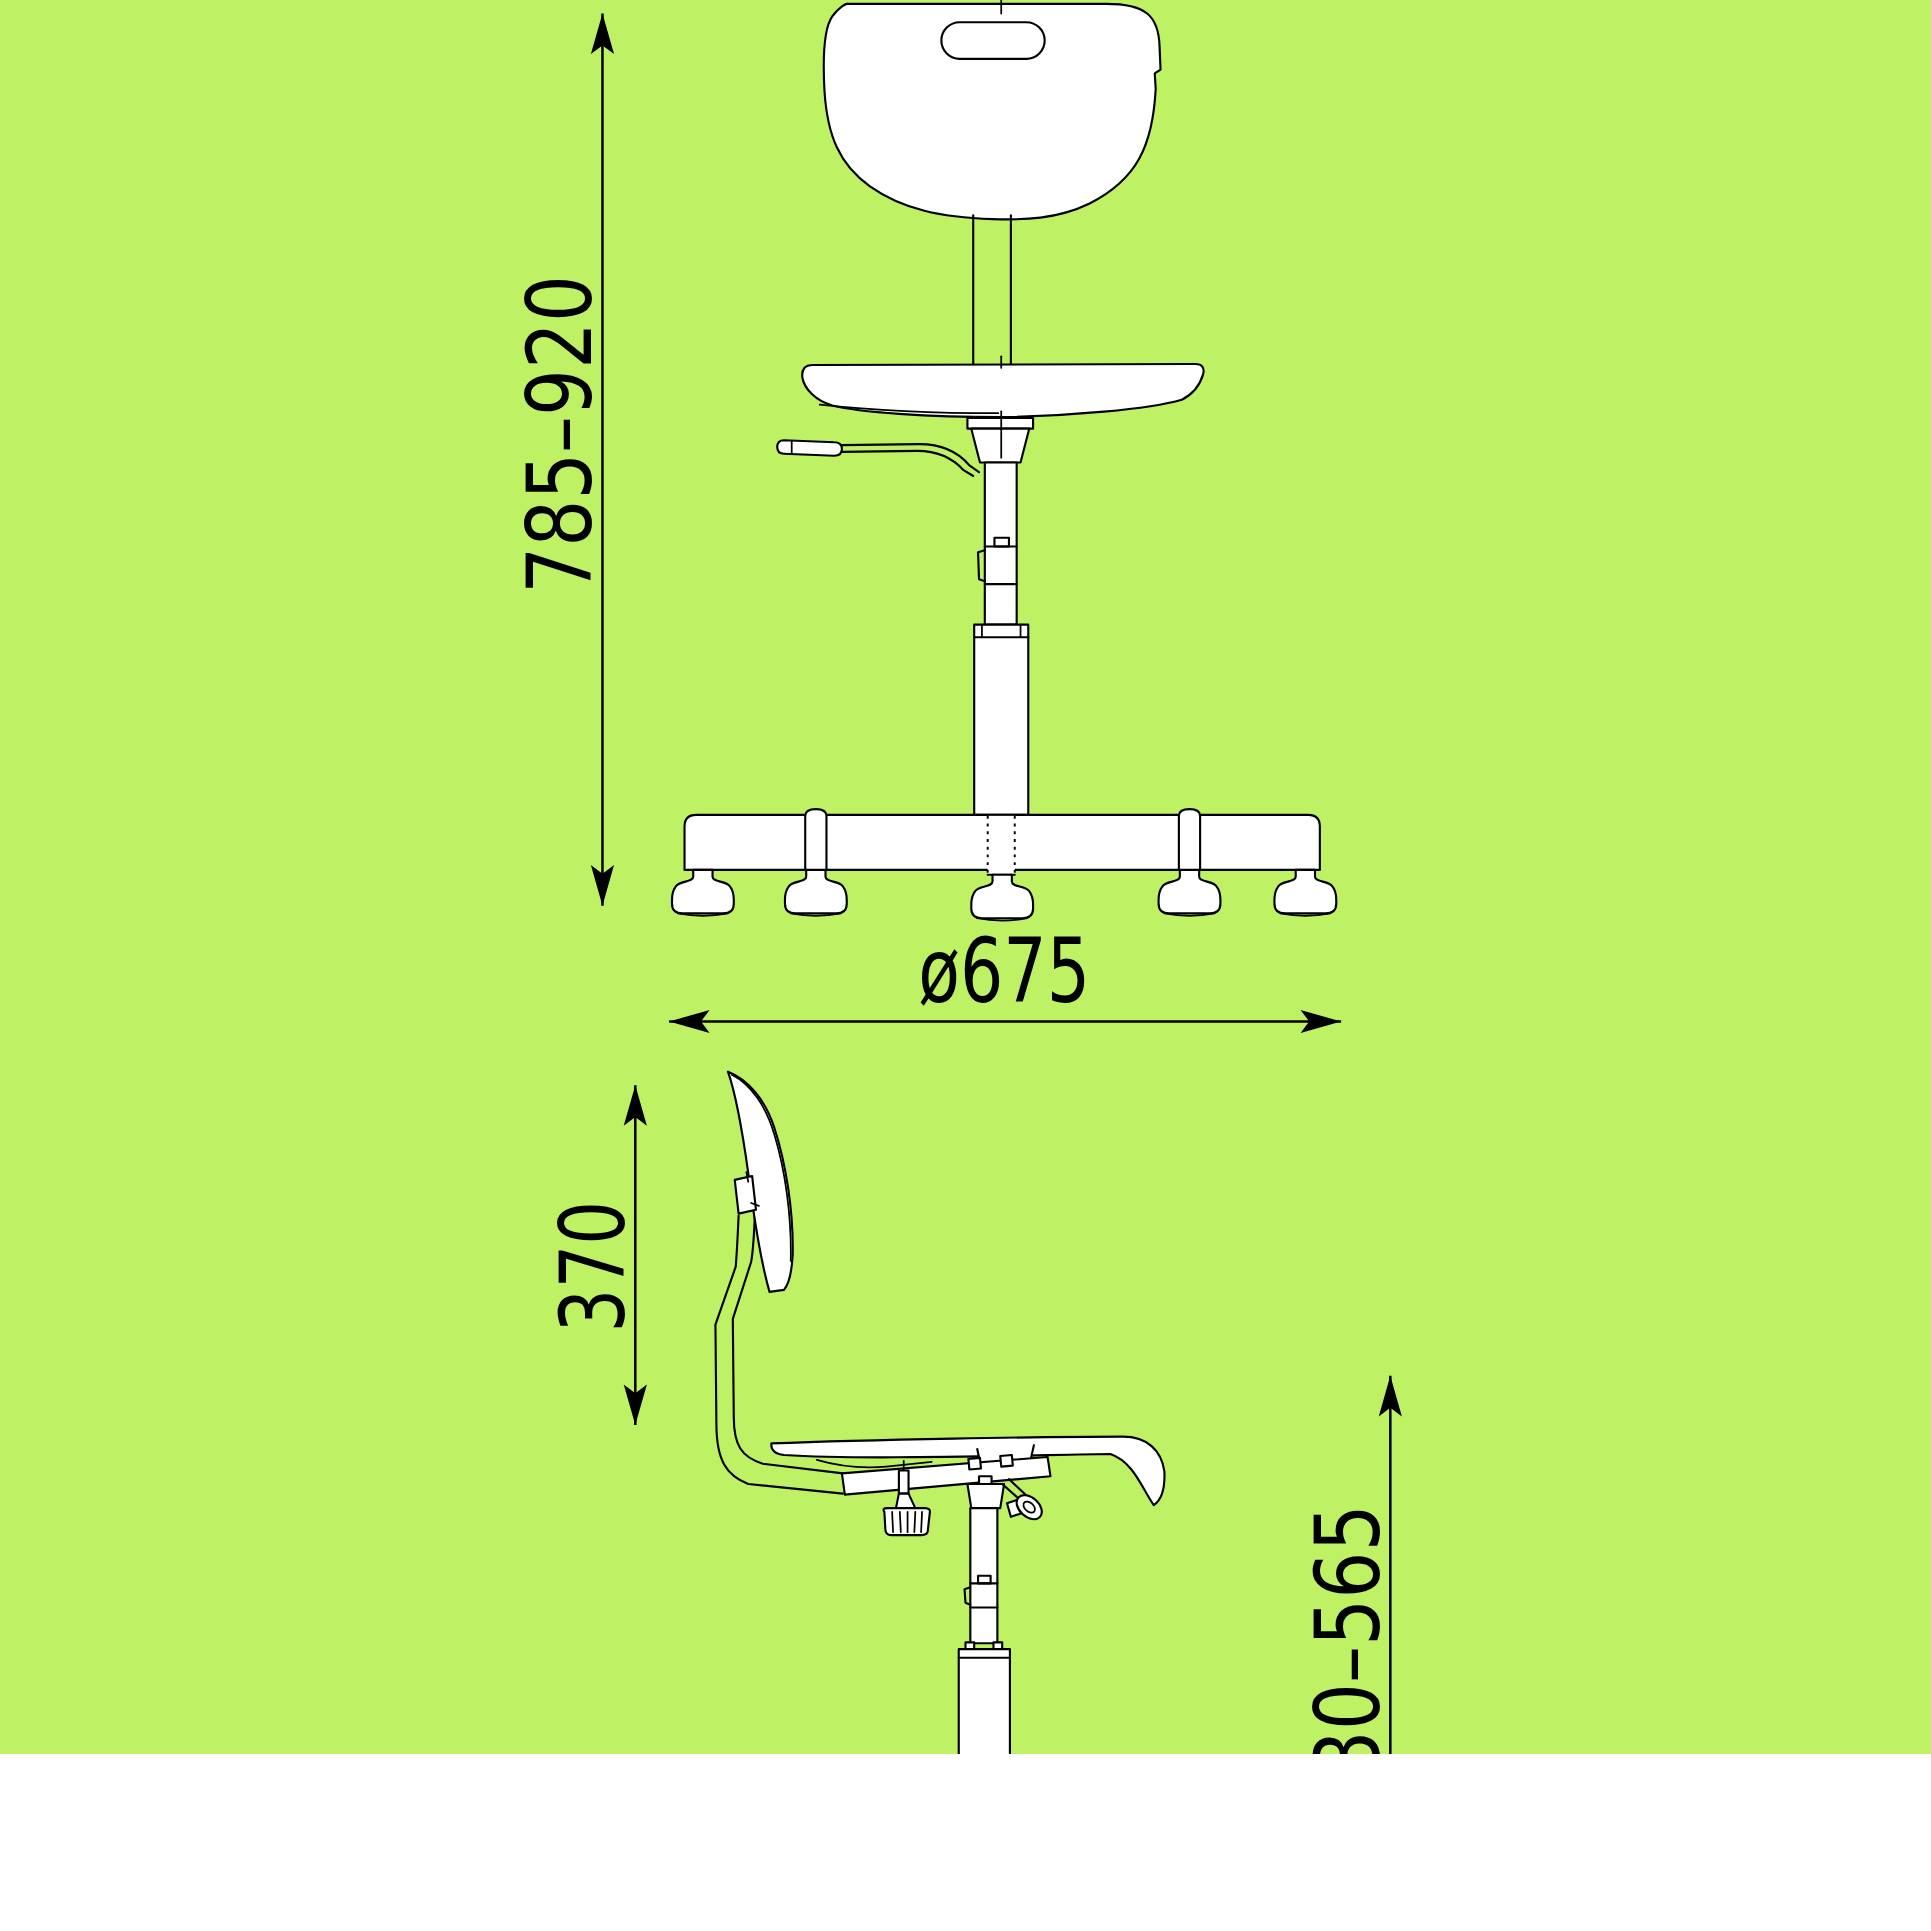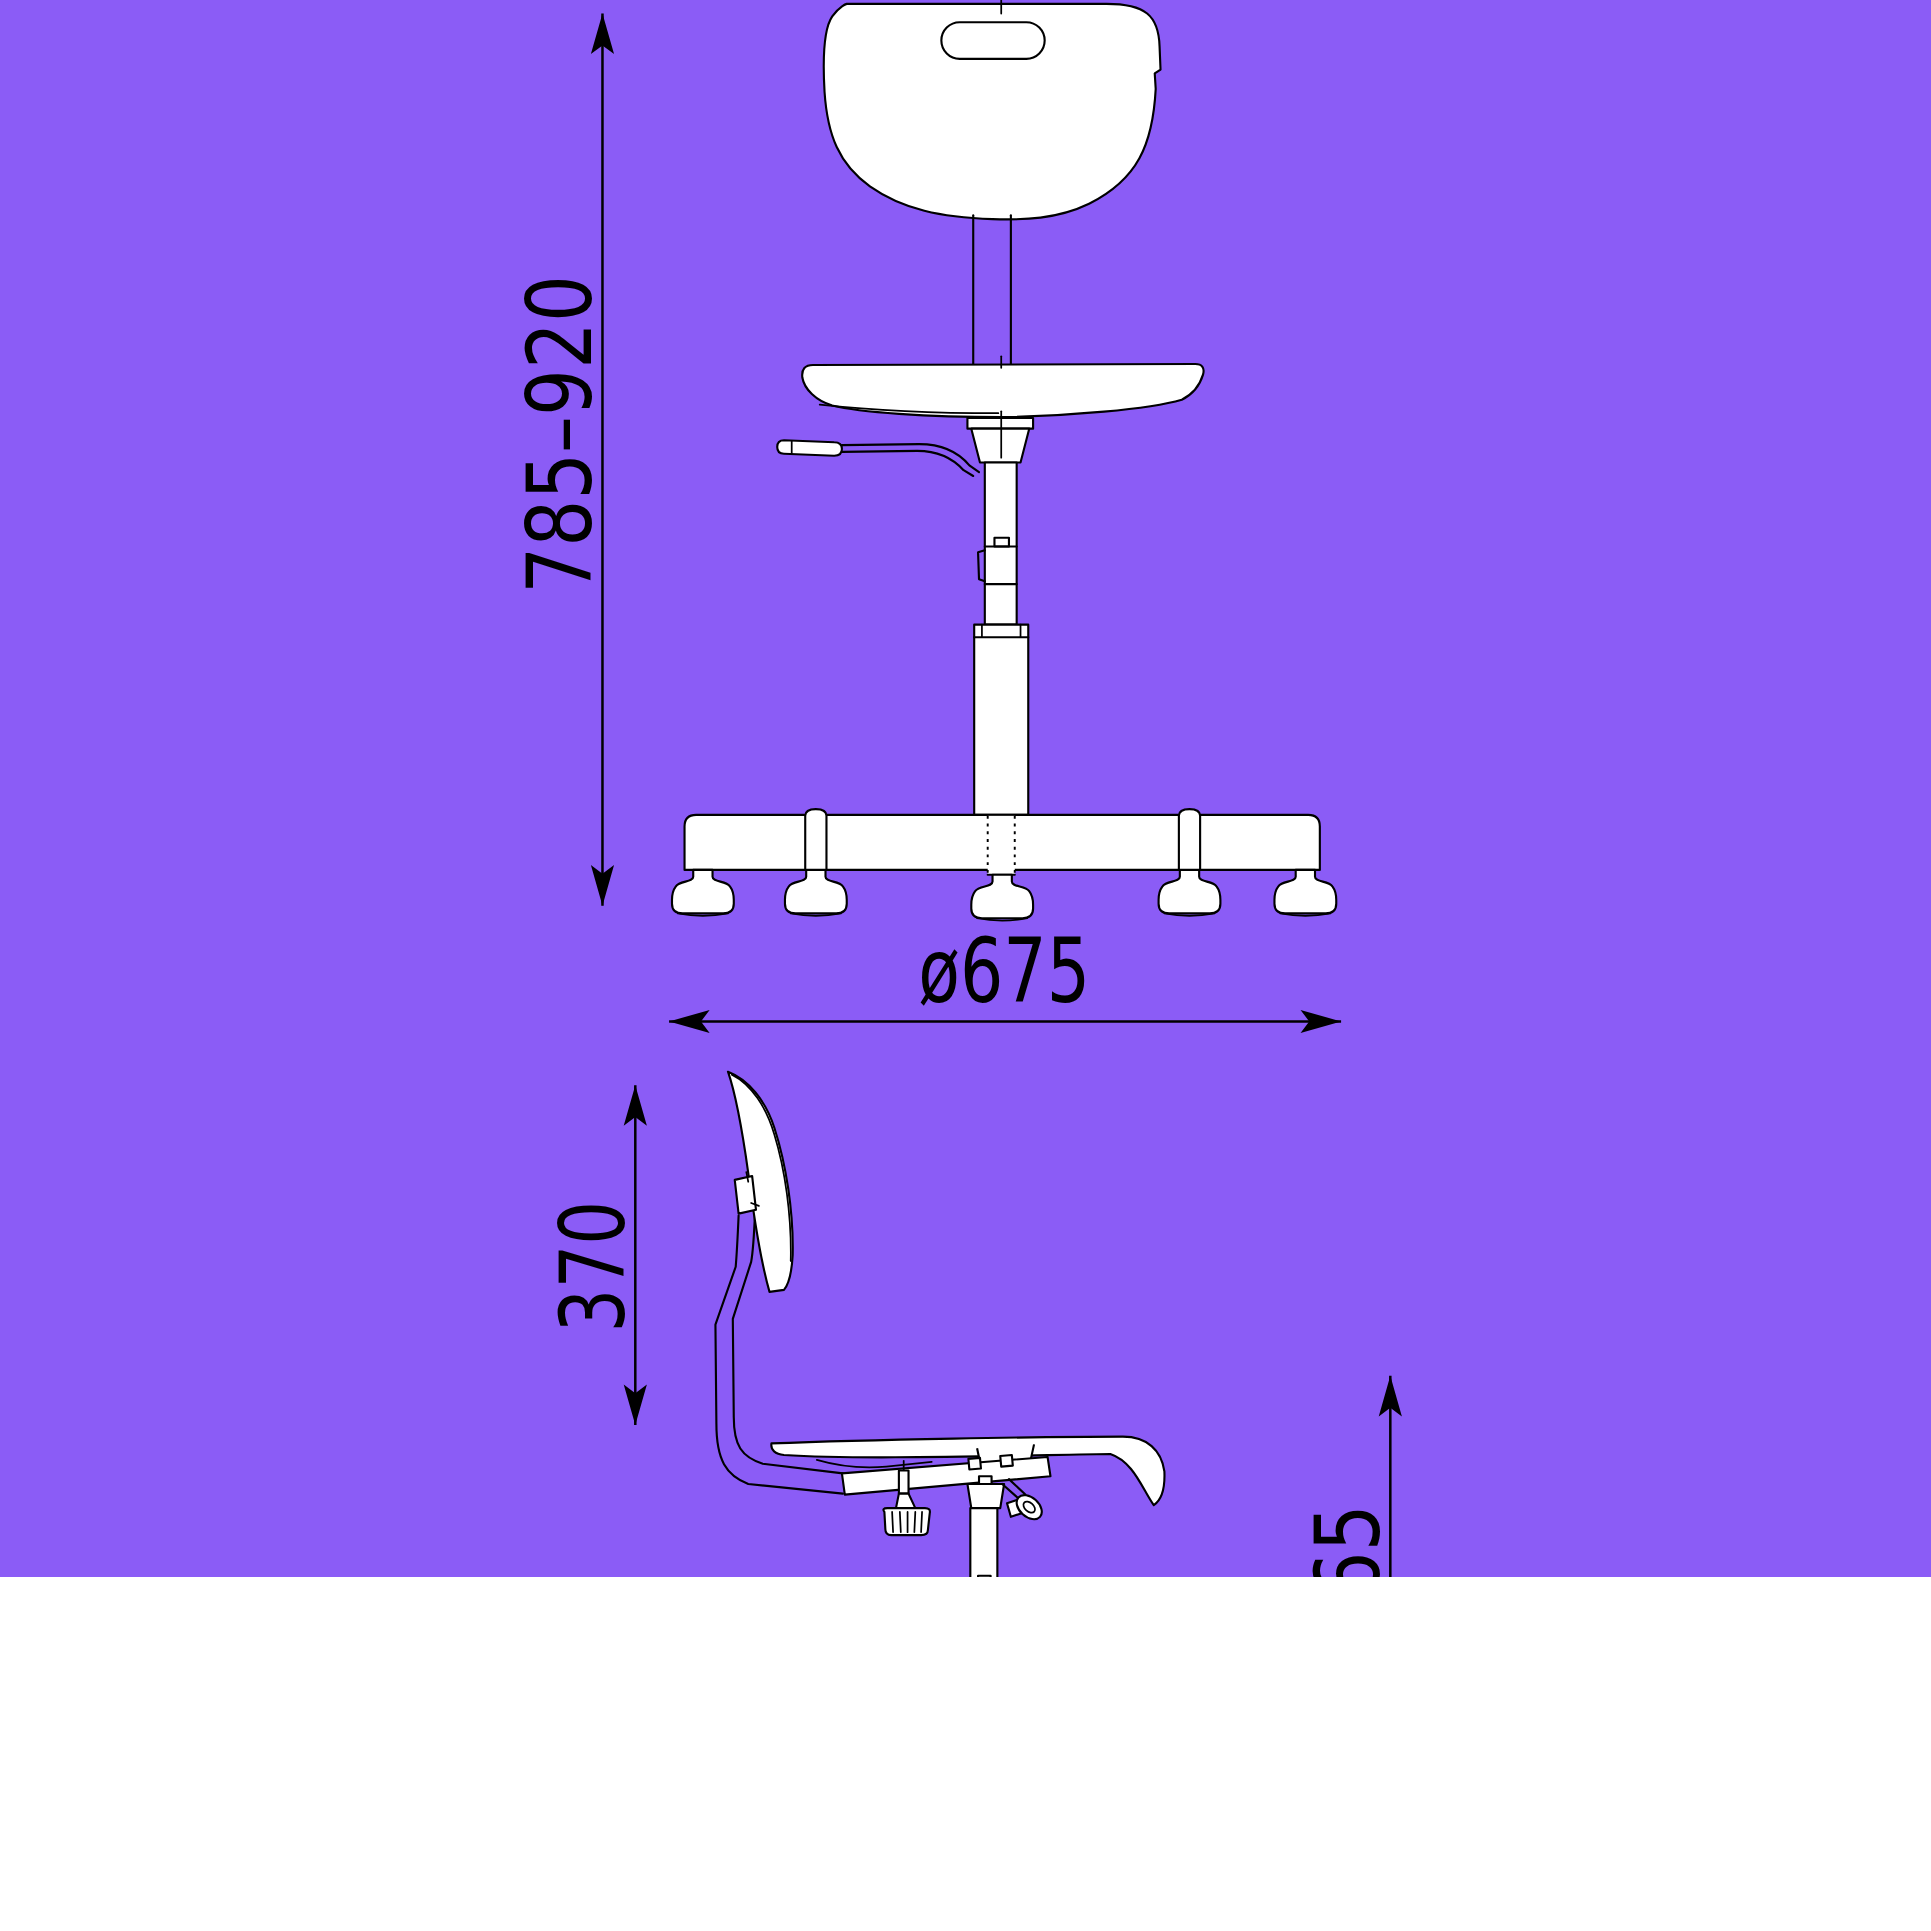--- a/index.html
+++ b/index.html
@@ -1,16 +1,16 @@
 <!DOCTYPE html>
 <html><head>
 <meta charset="utf-8">
 <style>
   html,body{margin:0;padding:0;background:#ffffff;}
-  .stage{width:1931px;height:1577px;position:relative;background:#8b5cf6;overflow:hidden;}
+  .stage{width:1931px;height:1754px;position:relative;background:#bef264;overflow:hidden;}
   svg{display:block;}
   .ln{fill:none;stroke:#000;stroke-width:2.2;stroke-linecap:round;stroke-linejoin:round;}
   .lnf{fill:#fff;stroke:#000;stroke-width:2.2;stroke-linejoin:round;}
   .thin{fill:none;stroke:#000;stroke-width:1.8;stroke-linecap:round;}
   .hid{fill:none;stroke:#000;stroke-width:2;stroke-dasharray:3 5;}
   .dim{fill:none;stroke:#000;stroke-width:2.6;}
   .head{fill:#000;stroke:none;}
   .dimtext{font-family:"DejaVu Sans","Liberation Sans",sans-serif;font-size:93px;fill:#000;}
 </style>
 </head>

